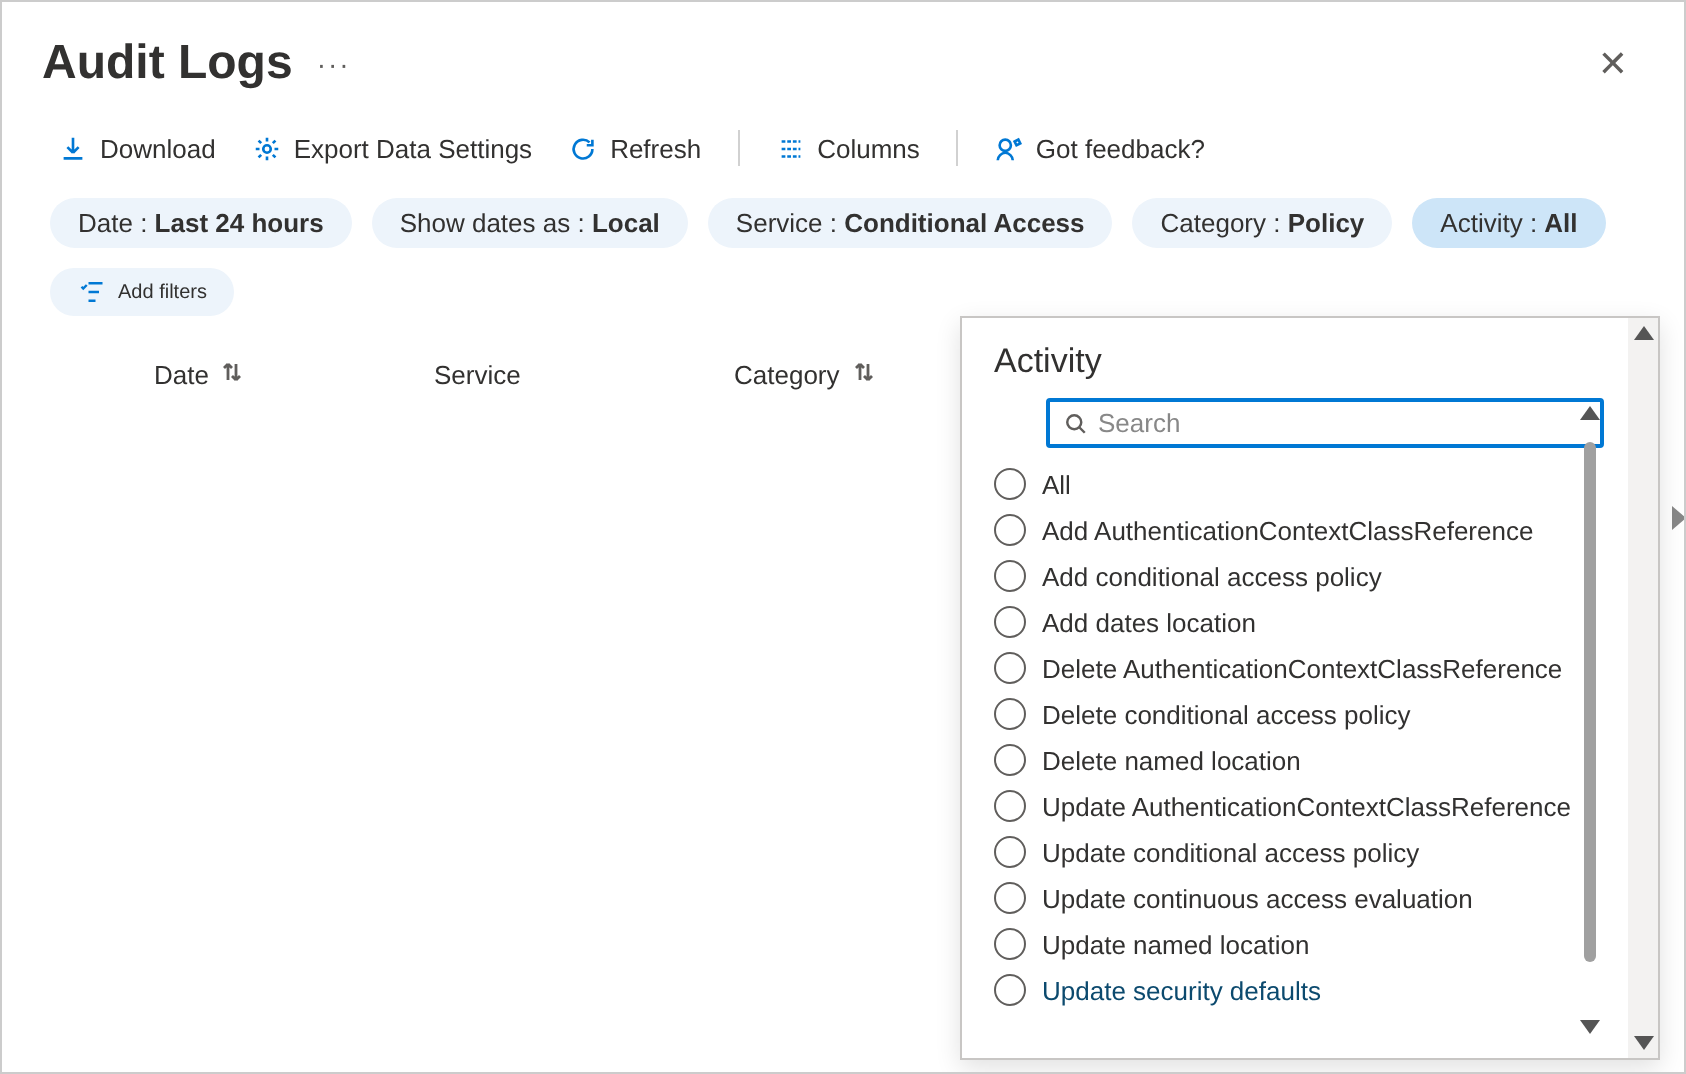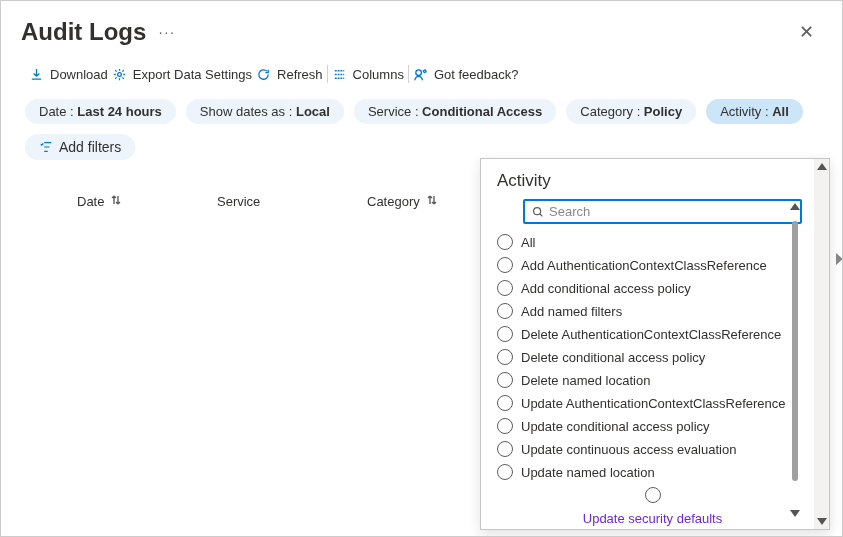--- a/index.html
+++ b/index.html
@@ -1,48 +1,48 @@
 <!DOCTYPE html>
 <html><head>
 <meta charset="utf-8">
 <style>
   * { box-sizing: border-box; margin: 0; padding: 0; font-family: "Segoe UI", -apple-system, sans-serif; }
   body { width: 843px; height: 537px; border: 1px solid #ccc; background: #fff; position: relative; overflow: hidden; }
   .header { display: flex; align-items: center; padding: 16px 20px 8px 20px; }
   .title { font-size: 24px; font-weight: 600; color: #323130; }
   .more-dots { margin-left: 12px; color: #605e5c; font-size: 14px; letter-spacing: 1px; cursor: pointer; }
   .close-x { margin-left: auto; font-size: 18px; color: #605e5c; cursor: pointer; padding: 4px 8px; font-weight: 300; }
-  .toolbar { display: flex; align-items: center; gap: 4px; padding: 10px 28px 14px 28px; font-size: 13px; color: #323130; }
+  .toolbar { display: flex; align-items: center; gap: 18px; padding: 10px 28px 14px 28px; font-size: 13px; color: #323130; }
   .tool-btn { display: inline-flex; align-items: center; gap: 6px; cursor: pointer; color: #323130; }
   .tool-btn svg { width: 15px; height: 15px; stroke: #0078d4; fill: none; stroke-width: 1.4; }
   .tool-sep { width: 1px; height: 18px; background: #d1d1d1; }
   .pills { display: flex; flex-wrap: wrap; gap: 10px; padding: 2px 24px 2px 24px; align-items: center; }
   .pill { background: #edf4fb; border-radius: 14px; padding: 5px 14px; font-size: 13px; color: #323130; cursor: pointer; white-space: nowrap; }
   .pill.active { background: #cde5f8; }
   .pill b { font-weight: 600; }
-  .add-filt { display: inline-flex; align-items: center; gap: 6px; background: #edf4fb; border-radius: 14px; padding: 5px 14px; font-size: 14px; color: #323130; cursor: pointer; margin: 8px 0 16px 24px; }
+  .add-filt { display: inline-flex; align-items: center; gap: 6px; background: #edf4fb; border-radius: 14px; padding: 5px 14px; font-size: 10px; color: #323130; cursor: pointer; margin: 8px 0 4px 24px; }
   .add-filt svg { width: 14px; height: 14px; stroke: #0078d4; fill: none; stroke-width: 1.4; }
   .table-head { display: flex; padding: 18px 20px 6px 36px; font-size: 13px; color: #323130; font-weight: 400; }
   .th { display: flex; align-items: center; gap: 6px; }
   .th.date { width: 140px; margin-left: 40px; }
   .th.service { width: 150px; }
   .th.category { width: 130px; }
   .th.activity { width: 80px; }
   .sort-ic svg { width: 12px; height: 12px; stroke: #605e5c; fill: none; stroke-width: 1.4; }
   .dropdown { position: absolute; top: 157px; left: 479px; width: 350px; height: 372px; background: #fff; border: 1px solid #c8c6c4; box-shadow: 0 4px 12px rgba(0,0,0,0.12); z-index: 10; display: flex; }
   .dd-inner { flex: 1; padding: 12px 6px 10px 16px; overflow: hidden; position: relative; }
   .dd-title { font-size: 17px; font-weight: 400; color: #323130; margin-bottom: 8px; }
   .dd-search { display: flex; align-items: center; border: 2px solid #0078d4; border-radius: 2px; padding: 3px 6px; margin-right: 6px; margin-bottom: 10px; margin-left: 26px; }
   .dd-search svg { width: 14px; height: 14px; stroke: #605e5c; fill: none; stroke-width: 1.4; margin-right: 4px; }
   .dd-search input { border: none; outline: none; font-size: 13px; flex: 1; color: #323130; }
   .dd-search input::placeholder { color: #888; }
   .opt-list { display: flex; flex-direction: column; gap: 7px; overflow: hidden; }
   .opt { display: flex; align-items: center; gap: 8px; font-size: 13px; color: #323130; cursor: pointer; white-space: nowrap; }
   .radio { width: 16px; height: 16px; border: 1.3px solid #605e5c; border-radius: 50%; flex-shrink: 0; }
-  .opt.cut { color: #6d28d9; flex-direction: column; }
+  .opt.cut { color: #0c4a6e; }
   .inner-scroll { position: absolute; right: 16px; top: 62px; width: 6px; height: 260px; background: #a0a0a0; border-radius: 3px; }
   .inner-arr { position: absolute; right: 14px; width: 0; height: 0; border-left: 5px solid transparent; border-right: 5px solid transparent; }
   .inner-arr.up { top: 44px; border-bottom: 7px solid #555; }
   .inner-arr.dn { bottom: 12px; border-top: 7px solid #555; }
   .outer-scroll { width: 15px; background: #f3f2f1; display: flex; flex-direction: column; align-items: center; justify-content: space-between; padding: 4px 0; }
   .outer-arr { width: 0; height: 0; border-left: 5px solid transparent; border-right: 5px solid transparent; cursor: pointer; }
   .outer-arr.up { border-bottom: 7px solid #555; }
   .outer-arr.dn { border-top: 7px solid #555; }
   .right-triangle { position: absolute; top: 252px; right: -1px; width: 0; height: 0; border-top: 6px solid transparent; border-bottom: 6px solid transparent; border-left: 7px solid #888; z-index: 5; }
 </style>
@@ -149,21 +149,21 @@
       <div class="opt">
           <span class="radio"></span>
           <span>Add AuthenticationContextClassReference</span>
         </div>
       <div class="opt">
           <span class="radio"></span>
           <span>Add conditional access policy</span>
         </div>
       <div class="opt">
           <span class="radio"></span>
-          <span>Add named filters</span>
+          <span>Add dates location</span>
         </div>
       <div class="opt">
           <span class="radio"></span>
           <span>Delete AuthenticationContextClassReference</span>
         </div>
       <div class="opt">
           <span class="radio"></span>
           <span>Delete conditional access policy</span>
         </div>
       <div class="opt">

